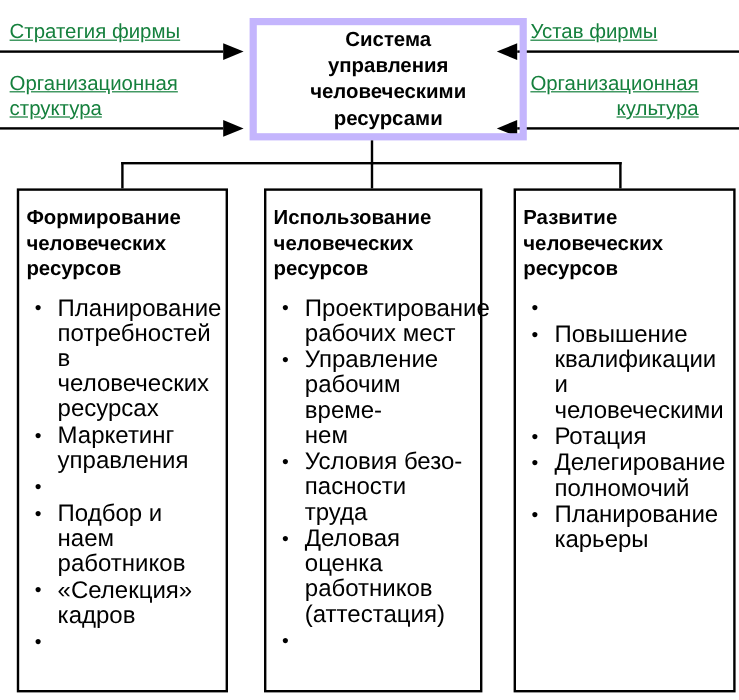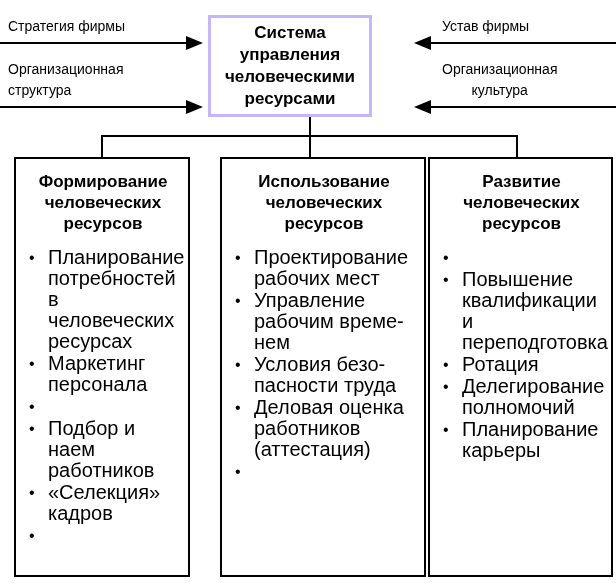--- a/index.html
+++ b/index.html
@@ -14,25 +14,26 @@
     background: #ffffff;
     font-family: "Liberation Sans", sans-serif;
     color: #000000;
     overflow: hidden;
   }
   .pre { white-space: pre-line; }
 
   
   .ext-label {
     position: absolute;
-    font-size: 14px;
-    line-height: 21px;
-    color: #000000;
-  }
-  .ext-label.right { text-align: center; }
+    font-size: 17px;
+    line-height: 21px;
+    color: #15803d;
+    text-decoration: underline;
+  }
+  .ext-label.right { text-align: right; }
 
   
   .hline {
     position: absolute;
     height: 2px;
     background: #000000;
   }
   .vline {
     position: absolute;
     width: 2px;
@@ -50,43 +51,43 @@
     width: 0; height: 0;
     border-top: 7px solid transparent;
     border-bottom: 7px solid transparent;
     border-right: 17px solid #000000;
   }
 
   
   .top-box {
     position: absolute;
     left: 208px; top: 15px;
-    width: 164px; height: 102px;
-    border: 3px solid #c4b5fd;
+    width: 231px; height: 102px;
+    border: 6px solid #c4b5fd;
     box-sizing: border-box;
     display: flex;
     align-items: center;
     justify-content: center;
     text-align: center;
     font-weight: bold;
     font-size: 17px;
     line-height: 22px;
   }
 
   
   .sub-box {
     position: absolute;
     top: 157px;
     height: 420px;
     border: 2px solid #000000;
     box-sizing: border-box;
     padding: 12px 4px 0 6px;
   }
   .sub-box .box-title {
-    text-align: center;
+    text-align: left;
     font-weight: bold;
     font-size: 17px;
     line-height: 21px;
     margin: 0 0 0 0;
   }
   .sub-box ul {
     list-style: none;
     margin: 13px 0 0 0;
     padding: 0 0 0 4px;
   }
@@ -100,21 +101,21 @@
     font-size: 16px;
     line-height: 21px;
     text-align: left;
     padding-left: 3px;
   }
   .sub-box .item-text {
     font-size: 20px;
     line-height: 21px;
   }
   .box-form  { left: 14px;  width: 176px; }
-  .box-use   { left: 220px; width: 206px; }
+  .box-use   { left: 220px; width: 182px; }
   .box-dev   { left: 428px; width: 185px; }
 </style>
 </head>
 <body>
 
 <div class="canvas">
 
   <div class="ext-label pre" style="left:8px; top:16px;">Стратегия фирмы</div>
   <div class="hline" style="left:0; top:42px; width:186px;"></div>
   <div class="arrowhead-right" style="left:186px; top:36px;"></div>
@@ -154,21 +155,21 @@
       <li>
         <span class="bullet">•</span>
         <span class="item-text pre">Планирование
 потребностей
 в человеческих
 ресурсах</span>
       </li>
       <li>
         <span class="bullet">•</span>
         <span class="item-text pre">Маркетинг
-персонала</span>
+управления</span>
       </li>
       <li>
         <span class="bullet">•</span>
       </li>
       <li>
         <span class="bullet">•</span>
         <span class="item-text pre">Подбор и наем
 работников</span>
       </li>
       <li>
@@ -220,21 +221,21 @@
 человеческих
 ресурсов</div>
     <ul>
       <li>
         <span class="bullet">•</span>
       </li>
       <li>
         <span class="bullet">•</span>
         <span class="item-text pre">Повышение
 квалификации и
-переподготовка</span>
+человеческими</span>
       </li>
       <li>
         <span class="bullet">•</span>
         <span class="item-text pre">Ротация</span>
       </li>
       <li>
         <span class="bullet">•</span>
         <span class="item-text pre">Делегирование
 полномочий</span>
       </li>

